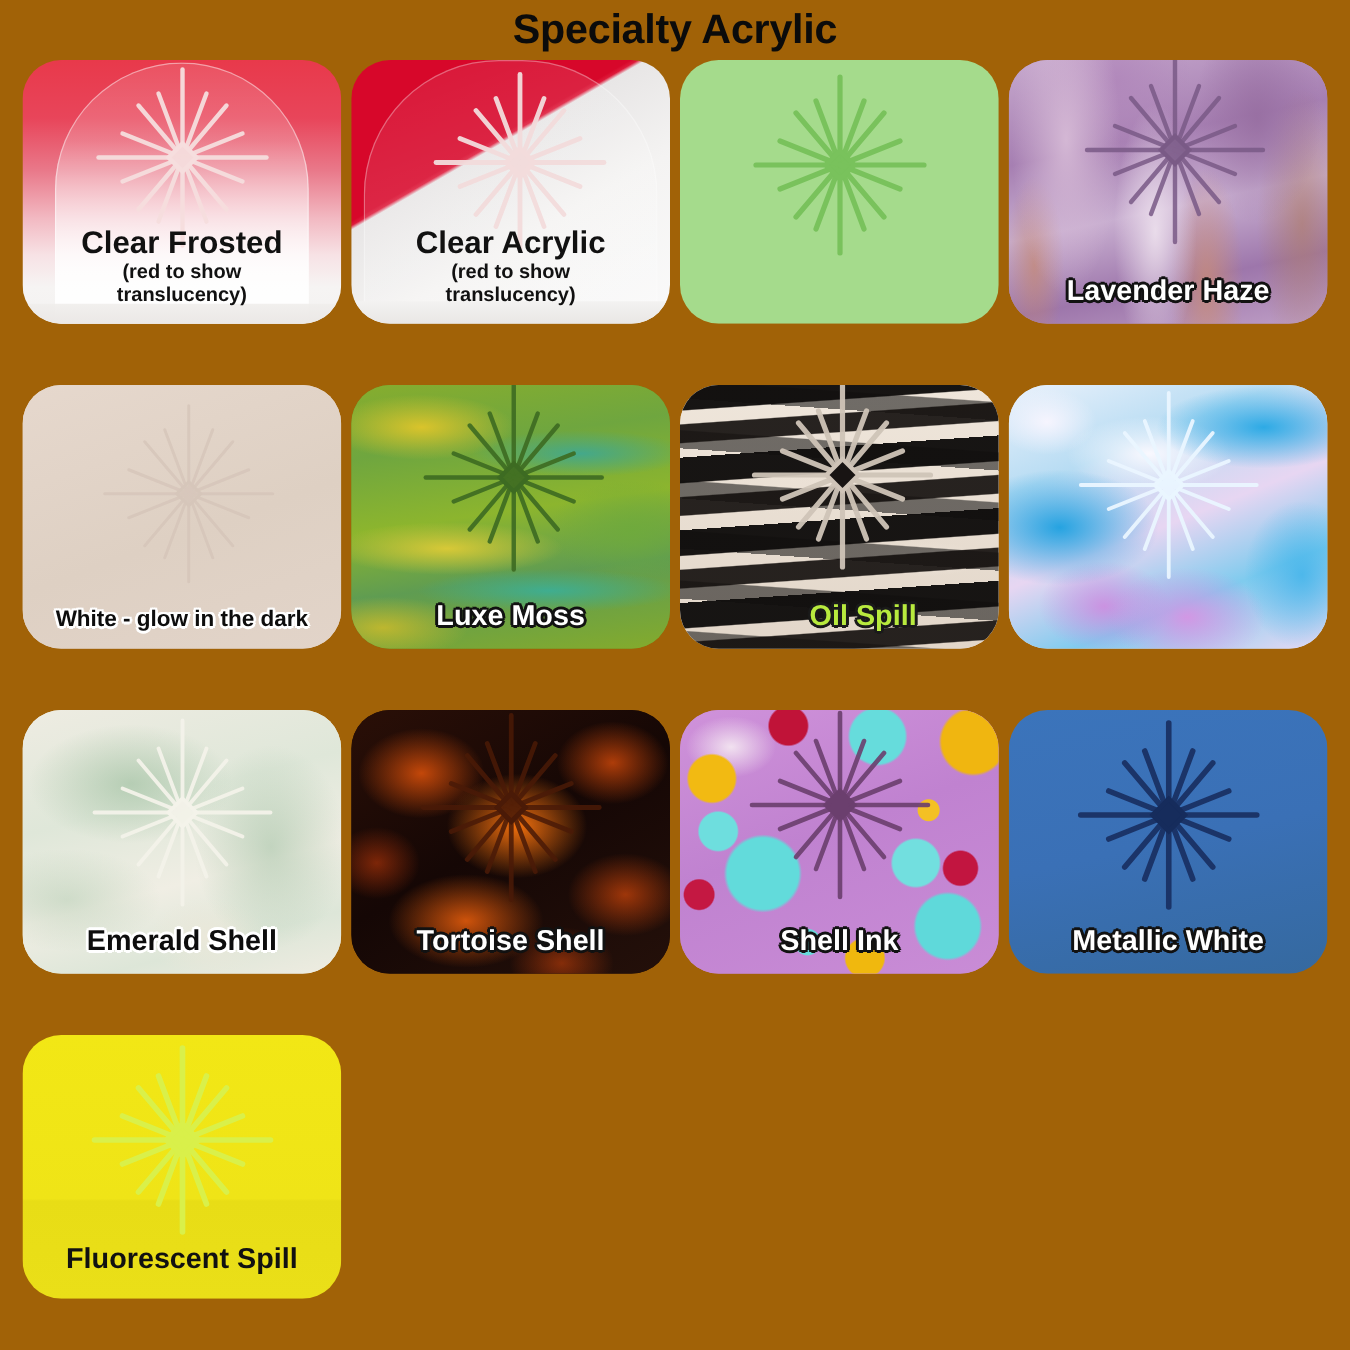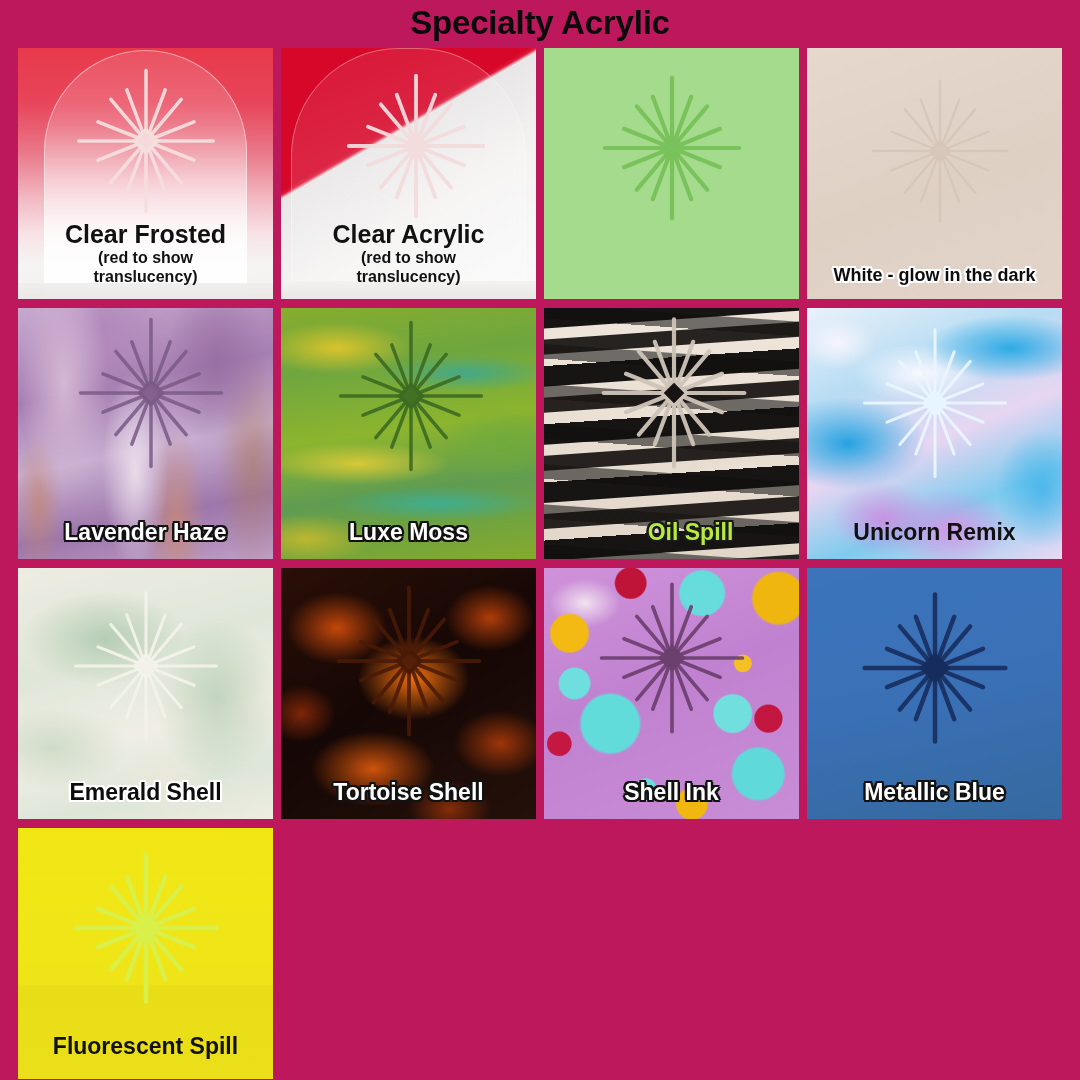--- a/index.html
+++ b/index.html
@@ -10,21 +10,21 @@
     height: 1080px;
     background: #ffffff;
     font-family: "Liberation Sans", "DejaVu Sans", sans-serif;
     overflow: hidden;
   }
 
   #page {
     position: relative;
     width: 1080px;
     height: 1080px;
-    background: #be185d;
+    background: #a16207;
   }
 
   
   .page-title {
     position: absolute;
     top: 2px;
     left: 0;
     width: 1080px;
     text-align: center;
     font-size: 33px;
@@ -43,23 +43,24 @@
     display: grid;
     grid-template-columns: repeat(4, 255px);
     grid-auto-rows: 255px;
     column-gap: 8px;
     row-gap: 5px;
   }
 
   .swatch {
     position: relative;
     width: 255px;
-    height: 251px;
+    height: 211px;
     overflow: hidden;
     isolation: isolate;
+    border-radius: 31px;
   }
 
   .swatch-surface {
     position: absolute;
     inset: 0;
   }
 
   
   .sparkle {
     position: absolute;
@@ -392,20 +393,50 @@
               <line x1="50" y1="50" x2="20" y2="62"></line>
             <line x1="50" y1="50" x2="20" y2="38"></line>
               <line x1="50" y1="50" x2="80" y2="62"></line>
           </g>
           <path d="M50 43 L57 50 L50 57 L43 50 Z" fill="none" stroke="#79c25c" stroke-width="2.6"></path>
         </svg>
       </div>
     </div>
 
     <div class="swatch">
+      <div class="swatch-surface mat-lavender"></div>
+      <div class="sparkle" style="top:34%;left:52%">
+        <svg viewBox="0 0 100 100" aria-hidden="true">
+          <g stroke="#7a5a86" stroke-width="2.2" stroke-linecap="round" opacity="0.85">
+            <line x1="50" y1="50" x2="50" y2="4"></line>
+              <line x1="50" y1="50" x2="50" y2="96"></line>
+            <line x1="50" y1="50" x2="6" y2="50"></line>
+              <line x1="50" y1="50" x2="94" y2="50"></line>
+            <line x1="50" y1="50" x2="72" y2="24"></line>
+              <line x1="50" y1="50" x2="28" y2="76"></line>
+            <line x1="50" y1="50" x2="28" y2="24"></line>
+              <line x1="50" y1="50" x2="72" y2="76"></line>
+            <line x1="50" y1="50" x2="62" y2="18"></line>
+              <line x1="50" y1="50" x2="38" y2="82"></line>
+            <line x1="50" y1="50" x2="38" y2="18"></line>
+              <line x1="50" y1="50" x2="62" y2="82"></line>
+            <line x1="50" y1="50" x2="80" y2="38"></line>
+              <line x1="50" y1="50" x2="20" y2="62"></line>
+            <line x1="50" y1="50" x2="20" y2="38"></line>
+              <line x1="50" y1="50" x2="80" y2="62"></line>
+          </g>
+          <path d="M50 43 L57 50 L50 57 L43 50 Z" fill="none" stroke="#7a5a86" stroke-width="2.2"></path>
+        </svg>
+      </div>
+      <div class="swatch-label label-block label-mid txt-white-kstroke">
+        <span>Lavender Haze</span>
+      </div>
+    </div>
+
+    <div class="swatch">
       <div class="swatch-surface mat-glow-white"></div>
       <div class="sparkle" style="top:41%;left:52%">
         <svg viewBox="0 0 100 100" aria-hidden="true">
           <g stroke="#d6c6ba" stroke-width="1.5" stroke-linecap="round" opacity="0.85">
             <line x1="50" y1="50" x2="50" y2="6"></line>
               <line x1="50" y1="50" x2="50" y2="94"></line>
             <line x1="50" y1="50" x2="8" y2="50"></line>
               <line x1="50" y1="50" x2="92" y2="50"></line>
             <line x1="50" y1="50" x2="72" y2="24"></line>
               <line x1="50" y1="50" x2="28" y2="76"></line>
@@ -422,50 +453,20 @@
           </g>
           <path d="M50 44 L56 50 L50 56 L44 50 Z" fill="none" stroke="#d6c6ba" stroke-width="1.5"></path>
         </svg>
       </div>
       <div class="swatch-label label-block label-small txt-black-wstroke">
         <span>White - glow in the dark</span>
       </div>
     </div>
 
     <div class="swatch">
-      <div class="swatch-surface mat-lavender"></div>
-      <div class="sparkle" style="top:34%;left:52%">
-        <svg viewBox="0 0 100 100" aria-hidden="true">
-          <g stroke="#7a5a86" stroke-width="2.2" stroke-linecap="round" opacity="0.85">
-            <line x1="50" y1="50" x2="50" y2="4"></line>
-              <line x1="50" y1="50" x2="50" y2="96"></line>
-            <line x1="50" y1="50" x2="6" y2="50"></line>
-              <line x1="50" y1="50" x2="94" y2="50"></line>
-            <line x1="50" y1="50" x2="72" y2="24"></line>
-              <line x1="50" y1="50" x2="28" y2="76"></line>
-            <line x1="50" y1="50" x2="28" y2="24"></line>
-              <line x1="50" y1="50" x2="72" y2="76"></line>
-            <line x1="50" y1="50" x2="62" y2="18"></line>
-              <line x1="50" y1="50" x2="38" y2="82"></line>
-            <line x1="50" y1="50" x2="38" y2="18"></line>
-              <line x1="50" y1="50" x2="62" y2="82"></line>
-            <line x1="50" y1="50" x2="80" y2="38"></line>
-              <line x1="50" y1="50" x2="20" y2="62"></line>
-            <line x1="50" y1="50" x2="20" y2="38"></line>
-              <line x1="50" y1="50" x2="80" y2="62"></line>
-          </g>
-          <path d="M50 43 L57 50 L50 57 L43 50 Z" fill="none" stroke="#7a5a86" stroke-width="2.2"></path>
-        </svg>
-      </div>
-      <div class="swatch-label label-block label-mid txt-white-kstroke">
-        <span>Lavender Haze</span>
-      </div>
-    </div>
-
-    <div class="swatch">
       <div class="swatch-surface mat-luxemoss"></div>
       <div class="sparkle" style="top:35%;left:51%">
         <svg viewBox="0 0 100 100" aria-hidden="true">
           <g stroke="#3d6b22" stroke-width="2.2" stroke-linecap="round" opacity="0.9">
             <line x1="50" y1="50" x2="50" y2="4"></line>
               <line x1="50" y1="50" x2="50" y2="96"></line>
             <line x1="50" y1="50" x2="6" y2="50"></line>
               <line x1="50" y1="50" x2="94" y2="50"></line>
             <line x1="50" y1="50" x2="72" y2="24"></line>
               <line x1="50" y1="50" x2="28" y2="76"></line>
@@ -536,23 +537,20 @@
             <line x1="50" y1="50" x2="38" y2="18"></line>
               <line x1="50" y1="50" x2="62" y2="82"></line>
             <line x1="50" y1="50" x2="80" y2="38"></line>
               <line x1="50" y1="50" x2="20" y2="62"></line>
             <line x1="50" y1="50" x2="20" y2="38"></line>
               <line x1="50" y1="50" x2="80" y2="62"></line>
           </g>
           <path d="M50 43 L57 50 L50 57 L43 50 Z" fill="none" stroke="#eaf6ff" stroke-width="1.9"></path>
         </svg>
       </div>
-      <div class="swatch-label label-block label-mid txt-black">
-        <span>Unicorn Remix</span>
-      </div>
     </div>
 
     <div class="swatch">
       <div class="swatch-surface mat-emerald"></div>
       <div class="sparkle" style="top:39%;left:50%">
         <svg viewBox="0 0 100 100" aria-hidden="true">
           <g stroke="#f4f3ea" stroke-width="1.9" stroke-linecap="round" opacity="0.95">
             <line x1="50" y1="50" x2="50" y2="4"></line>
               <line x1="50" y1="50" x2="50" y2="96"></line>
             <line x1="50" y1="50" x2="6" y2="50"></line>
@@ -657,21 +655,21 @@
               <line x1="50" y1="50" x2="62" y2="82"></line>
             <line x1="50" y1="50" x2="80" y2="38"></line>
               <line x1="50" y1="50" x2="20" y2="62"></line>
             <line x1="50" y1="50" x2="20" y2="38"></line>
               <line x1="50" y1="50" x2="80" y2="62"></line>
           </g>
           <path d="M50 42 L58 50 L50 58 L42 50 Z" fill="#162c5c" stroke="#162c5c" stroke-width="2.4"></path>
         </svg>
       </div>
       <div class="swatch-label label-block label-mid txt-white-kstroke">
-        <span>Metallic Blue</span>
+        <span>Metallic White</span>
       </div>
     </div>
 
     <div class="swatch">
       <div class="swatch-surface mat-fluogreen"></div>
       <div class="sparkle" style="top:40%;left:50%">
         <svg viewBox="0 0 100 100" aria-hidden="true">
           <g stroke="#d9f04a" stroke-width="2.8" stroke-linecap="round">
             <line x1="50" y1="50" x2="50" y2="4"></line>
               <line x1="50" y1="50" x2="50" y2="96"></line>

